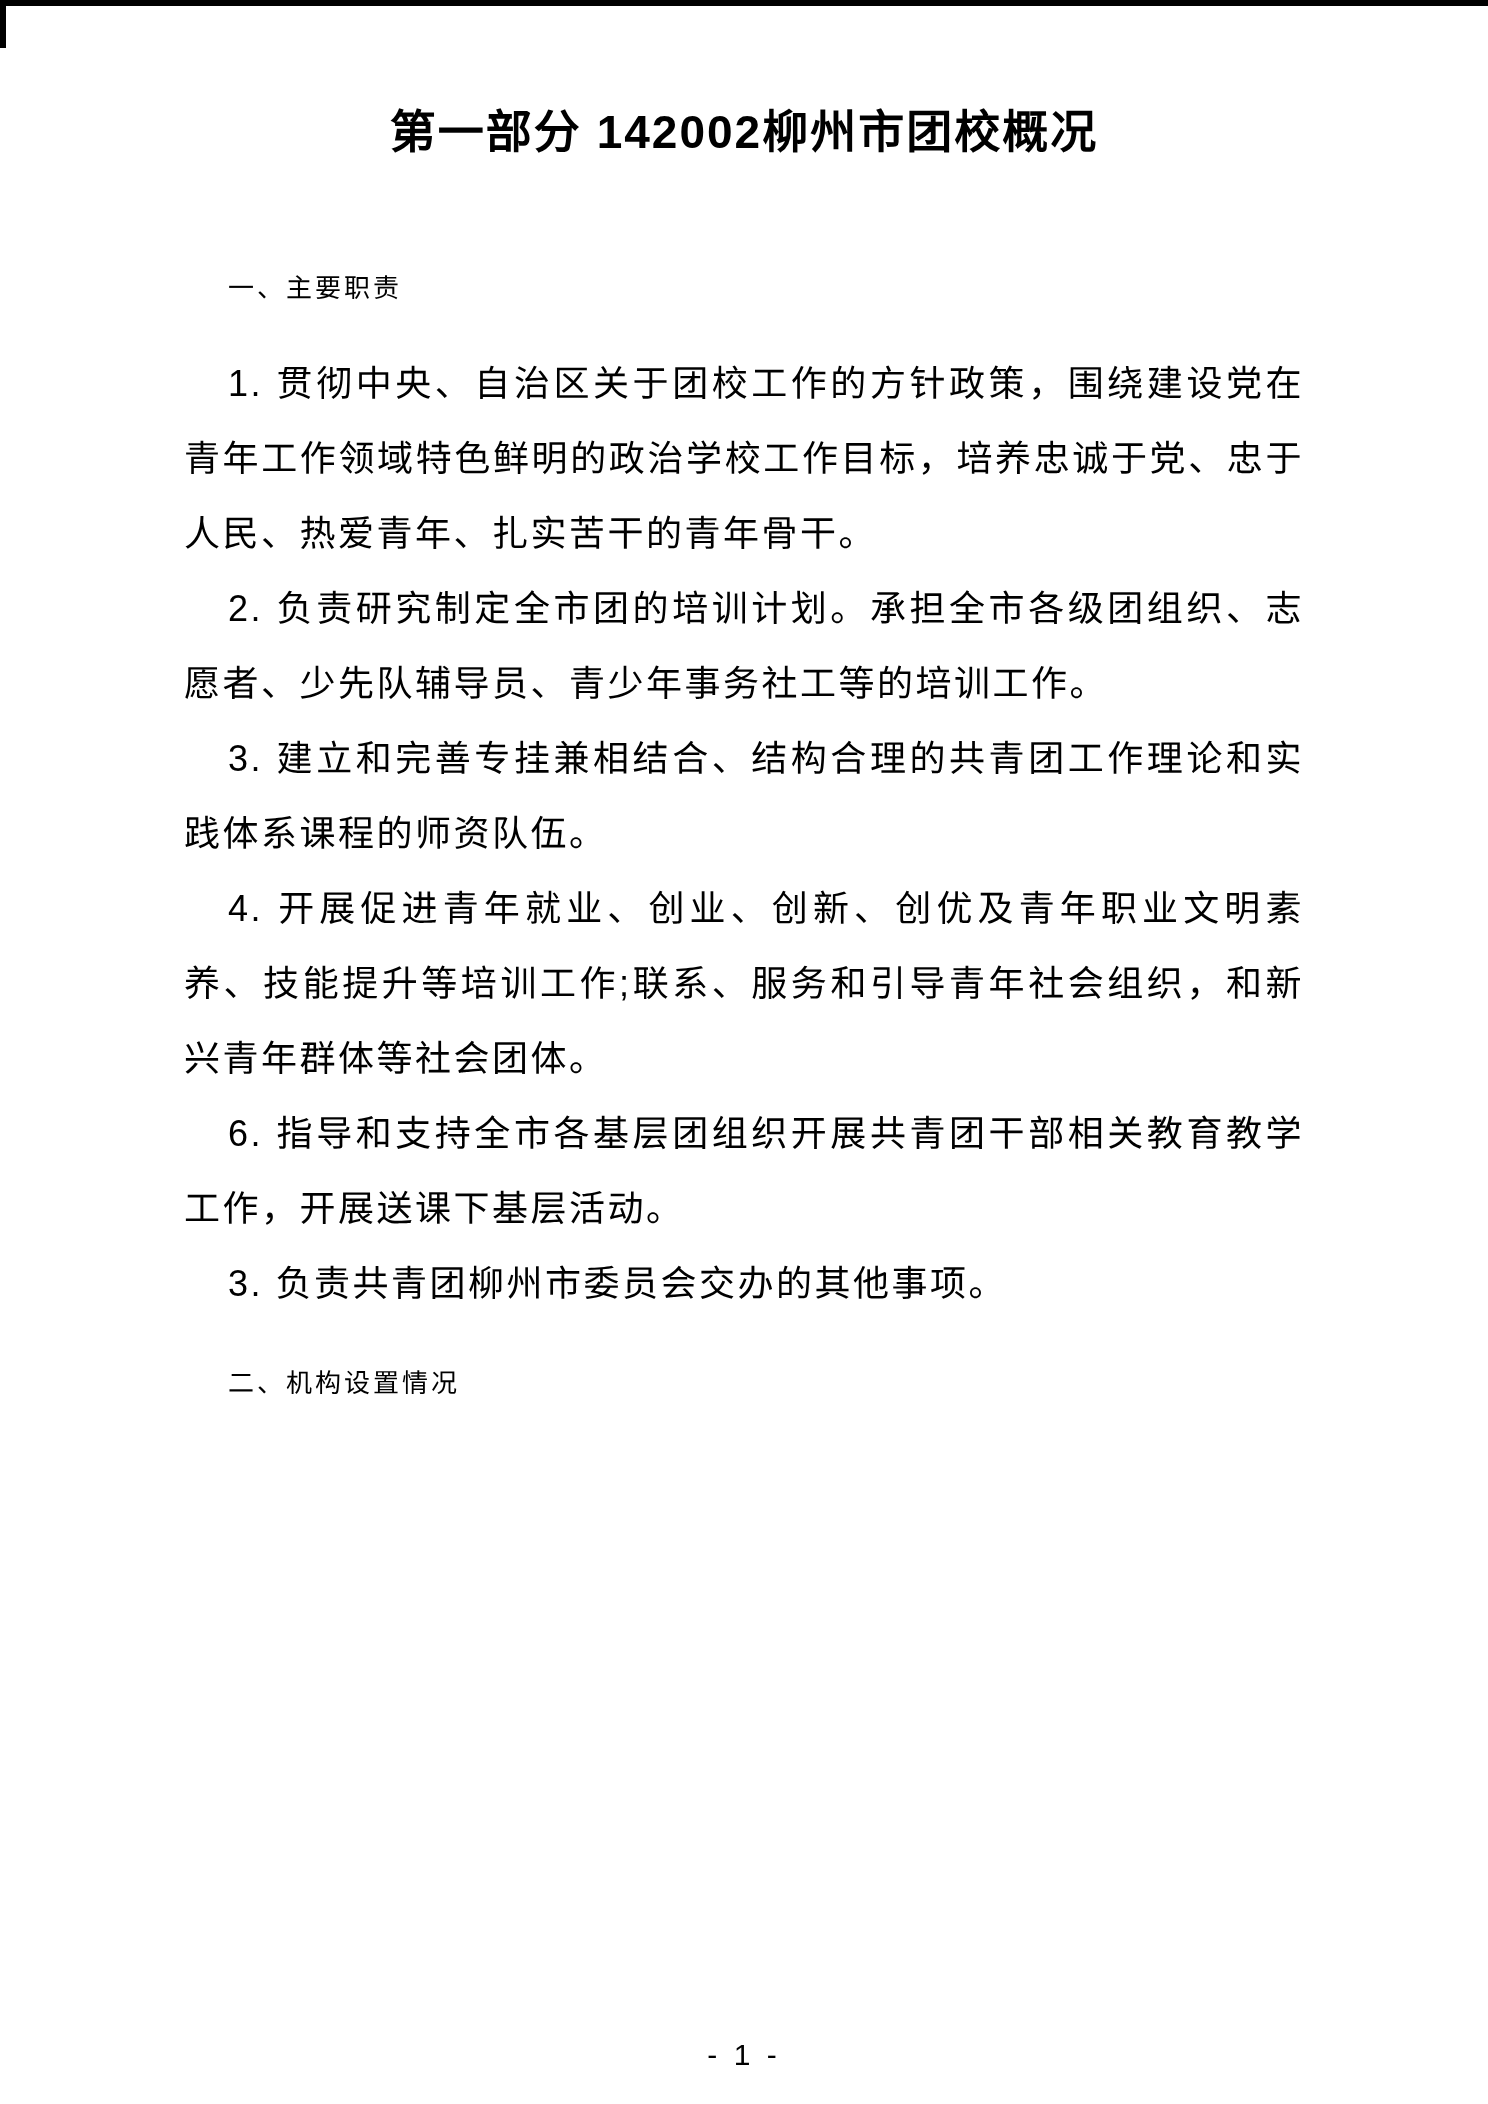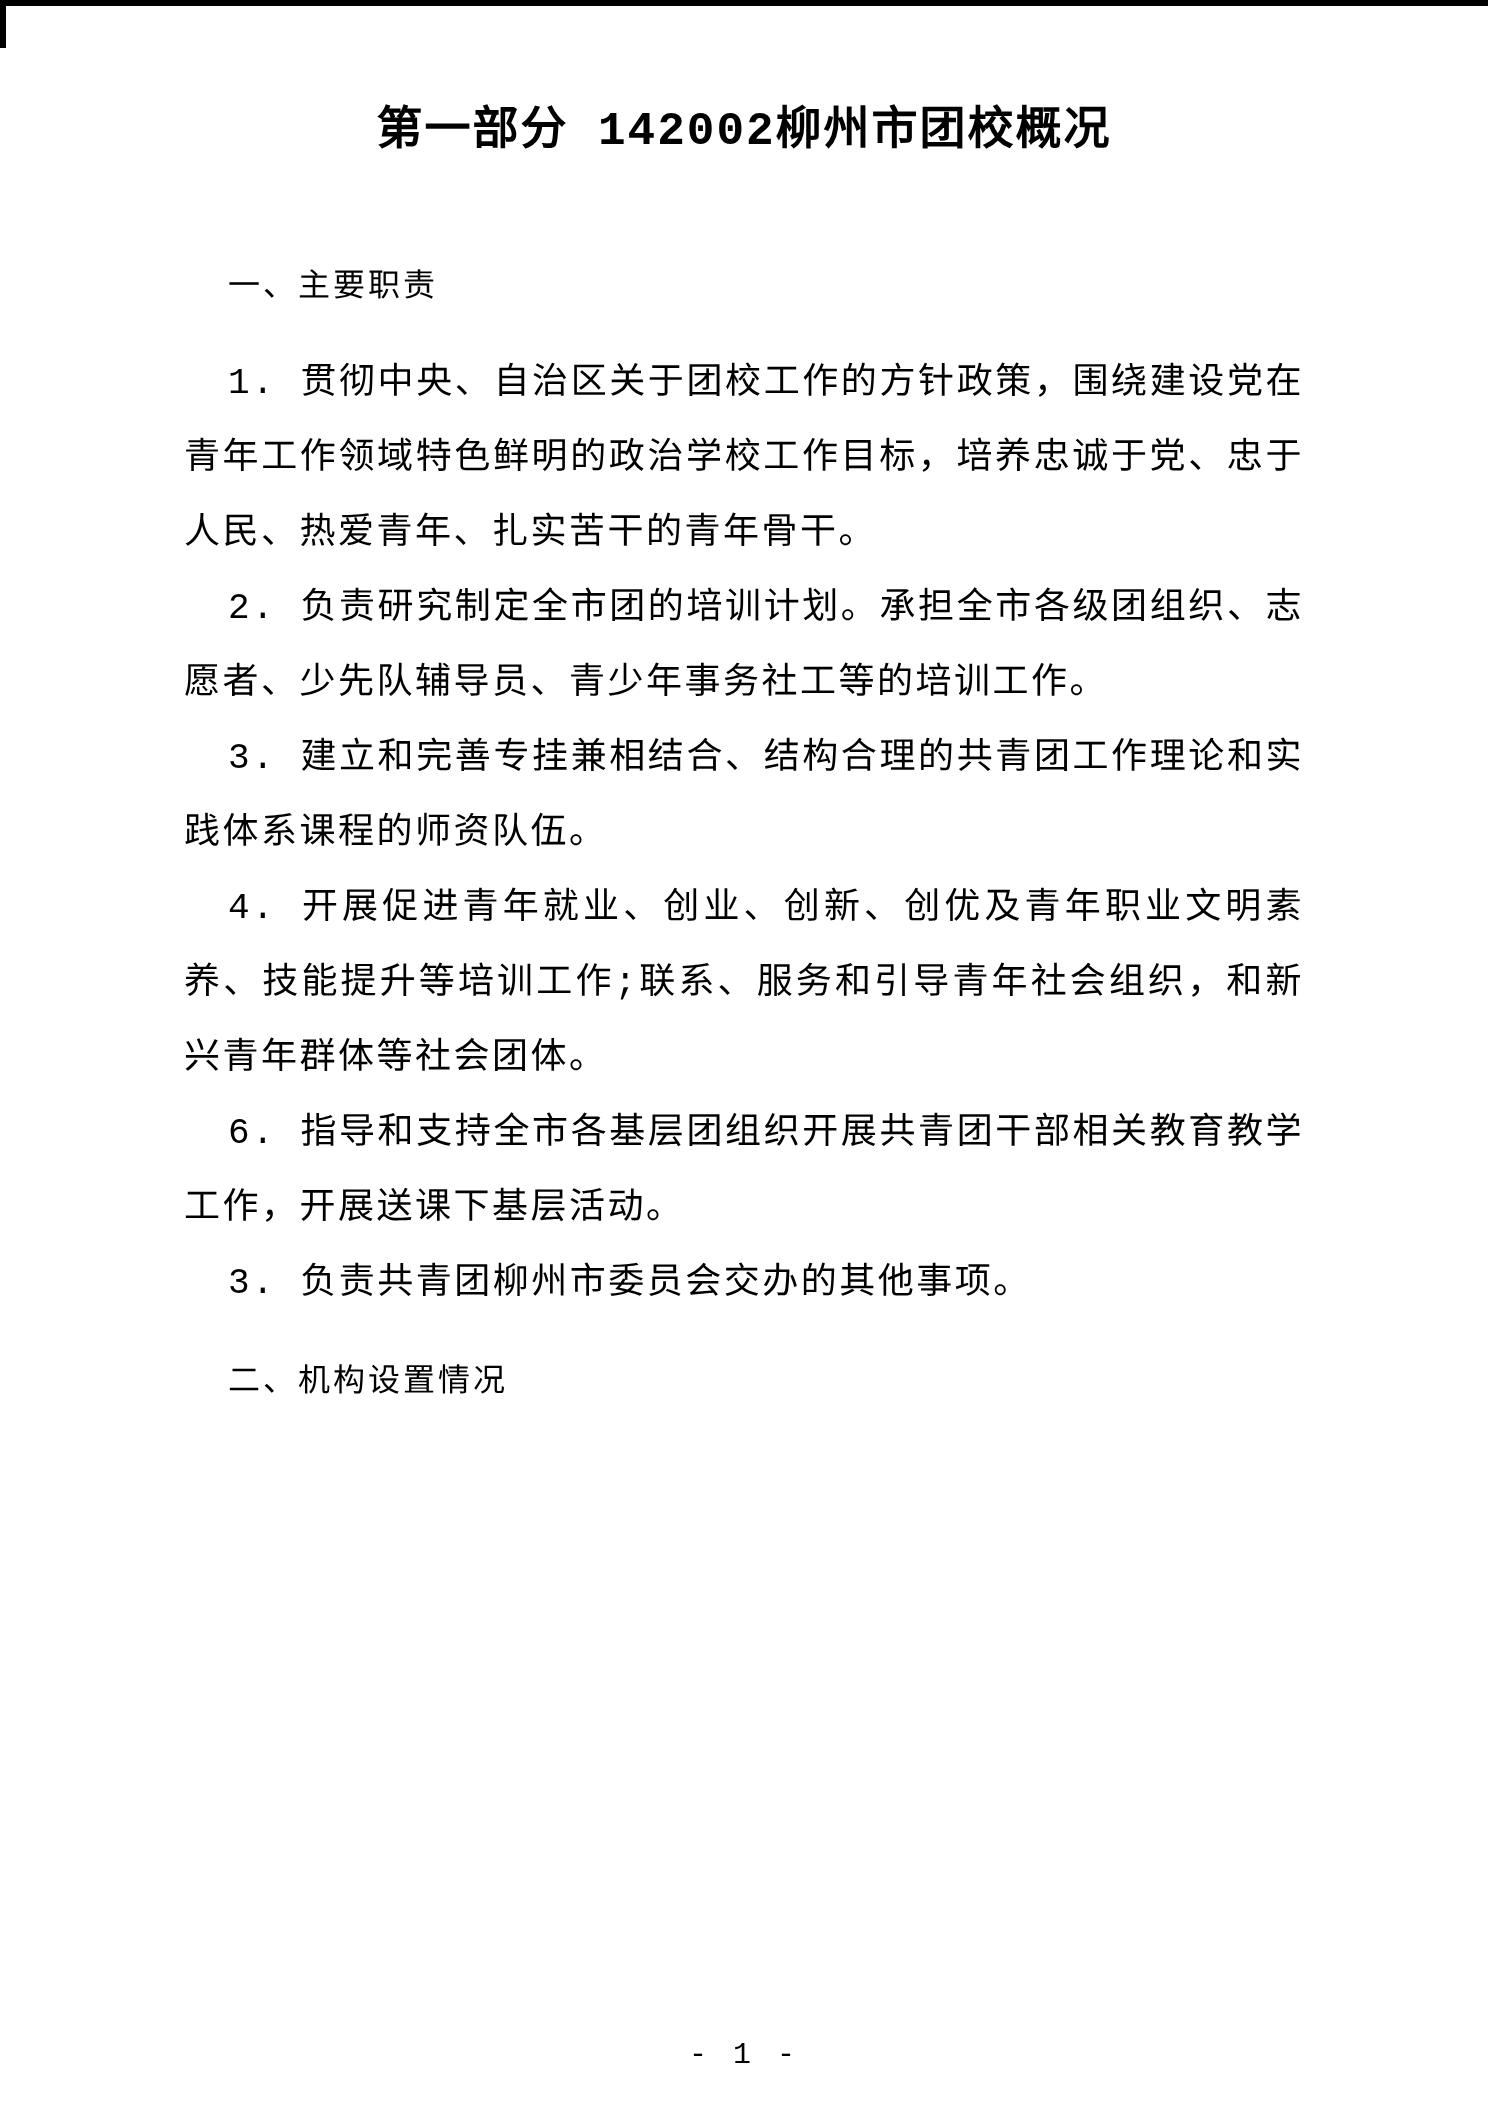--- a/index.html
+++ b/index.html
@@ -6,21 +6,21 @@
     margin: 0;
     padding: 0;
     background: #ffffff;
   }
   .page {
     position: relative;
     width: 1488px;
     height: 2104px;
     background: #ffffff;
     color: #000000;
-    font-family: Liberation Mono, monospace;
+    font-family: Liberation Sans, sans-serif;
     overflow: hidden;
   }
   .scan-bar-top {
     position: absolute;
     top: 0; left: 0;
     width: 100%;
     height: 6px;
     background: #000000;
   }
   .scan-bar-left {
@@ -40,21 +40,21 @@
     margin: 102px 0 0 0;
     font-size: 46px;
     font-weight: 700;
     line-height: 60px;
     text-align: center;
     letter-spacing: 2px;
     white-space: nowrap;
   }
   .section-heading {
     margin: 104px 0 0 0;
-    font-size: 32px;
+    font-size: 26px;
     font-weight: 400;
     line-height: 44px;
     letter-spacing: 3px;
     text-indent: 44px;
   }
   .section-heading.second {
     margin-top: 40px;
   }
   .para {
     margin: 0;

